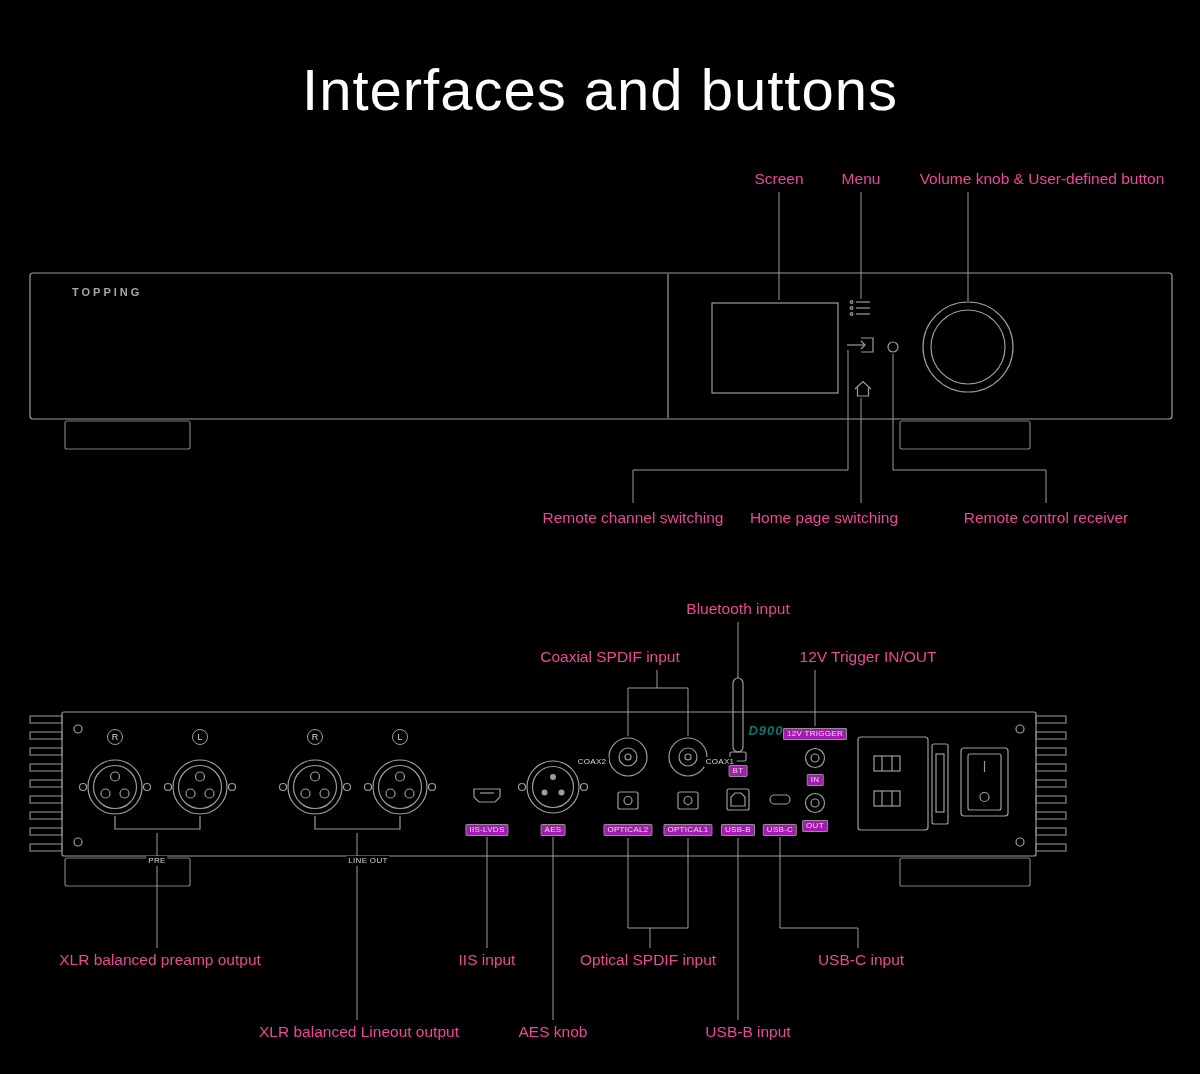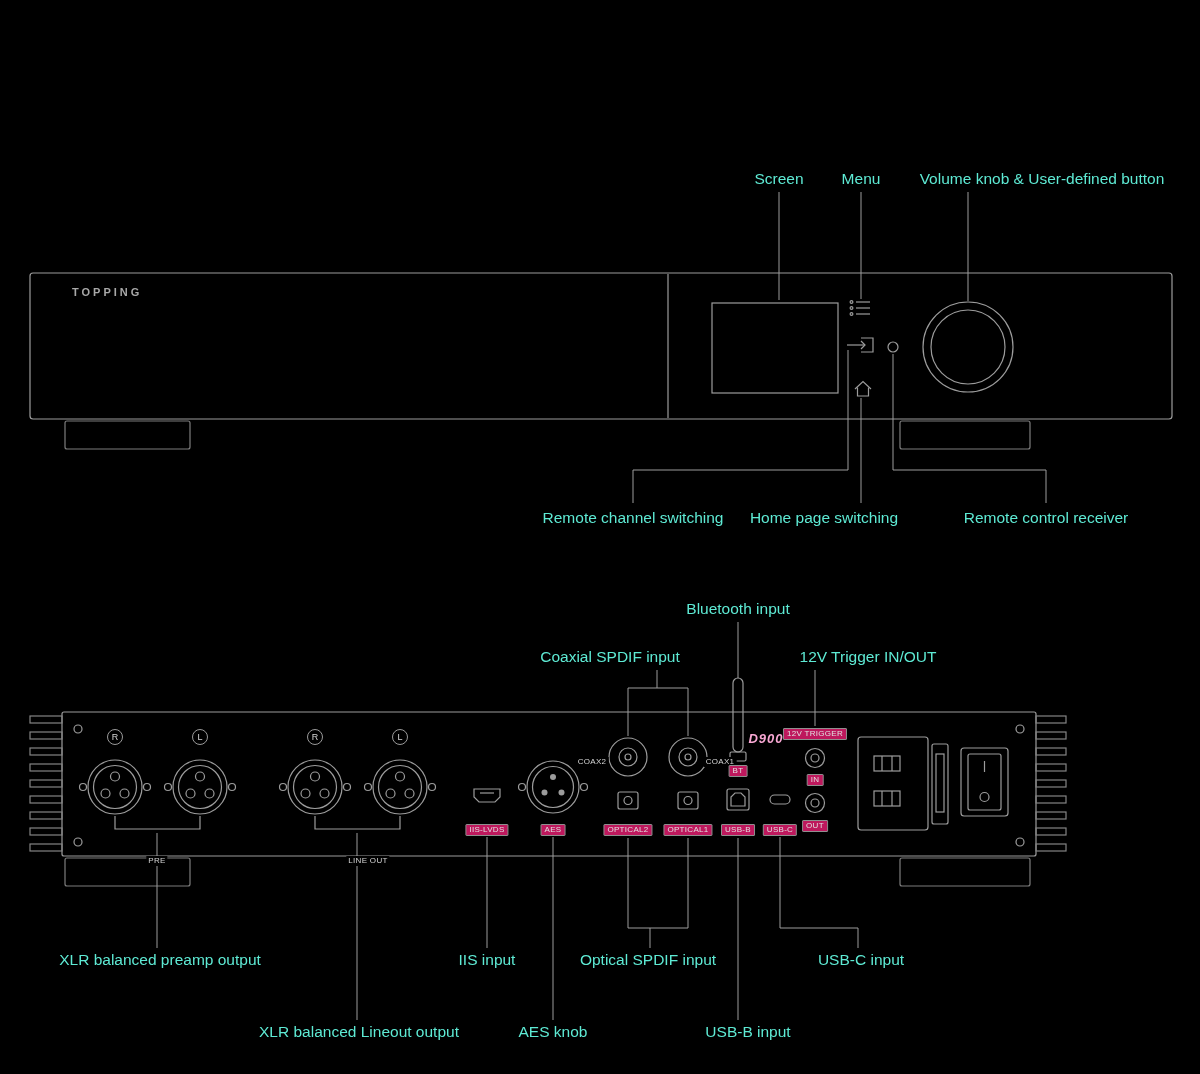--- a/index.html
+++ b/index.html
@@ -2,34 +2,34 @@
 <html><head>
 <meta charset="utf-8">
 <style>
   * { margin:0; padding:0; box-sizing:border-box; }
   html,body { background:#000; }
   .canvas { position:relative; width:1200px; height:1074px; background:#000; overflow:hidden;
             font-family:"Liberation Sans", sans-serif; }
   svg { position:absolute; left:0; top:0; }
   .title { position:absolute; left:0; top:56px; width:100%; text-align:center;
            color:#ffffff; font-size:58px; font-weight:300; letter-spacing:1px; }
-  .lbl { position:absolute; transform:translateX(-50%); color:#5eead4; font-size:15.5px;
+  .lbl { position:absolute; transform:translateX(-50%); color:#ec4899; font-size:15.5px;
          white-space:nowrap; line-height:1.1; }
   .tag { position:absolute; transform:translate(-50%,-50%); font-size:8px; color:#e0e0e0;
-         border:1px solid #8f8f8f; background:#be185d; padding:1px 3px; white-space:nowrap;
+         border:1px solid #8f8f8f; background:#a21caf; padding:1px 3px; white-space:nowrap;
          line-height:1; border-radius:1px; letter-spacing:0.3px; }
   .tiny { position:absolute; transform:translate(-50%,-50%); font-size:8px; color:#d5d5d5;
           background:#000; padding:1px 2px; white-space:nowrap; line-height:1; letter-spacing:0.3px;margin-top:32px; }
   .circ { position:absolute; transform:translate(-50%,-50%); width:16px; height:16px;
           border:1px solid #9a9a9a; border-radius:50%; color:#d5d5d5; font-size:9px;
           line-height:14px; text-align:center; background:#000; }
   .brand { position:absolute; left:72px; top:286px; color:#a8a8a8; font-size:11px;
            letter-spacing:3px; font-weight:bold; }
-  .model { position:absolute; transform:translate(-50%,-50%); color:#f9a8d4; font-size:13px;
-           font-style:italic; font-weight:bold; letter-spacing:1px;margin-top:8px; }
+  .model { position:absolute; transform:translate(-50%,-50%); color:#0f766e; font-size:13px;
+           font-style:italic; font-weight:bold; letter-spacing:1px; }
 </style>
 </head>
 <body>
 
 <div class="canvas">
 
   <svg width="1200" height="1074" viewBox="0 0 1200 1074">
 
     <g stroke="#9c9c9c" fill="none" stroke-width="1.2">
       <rect x="30" y="273" width="1142" height="146" rx="3"></rect>
@@ -230,20 +230,21 @@
       <path d="M157 833 V948"></path>
       <path d="M357 833 V1020"></path>
       <path d="M487 837 V948"></path>
       <path d="M553 837 V1020"></path>
       <path d="M628 838 V928 M688 838 V928 M628 928 H688 M650 928 V948"></path>
       <path d="M738 838 V1020"></path>
       <path d="M780 837 V928 H858 V948"></path>
     </g>
   </svg>
 
+  <div class="title">Interfaces and buttons</div>
 
   <div class="brand">TOPPING</div>
 
   <div class="lbl" style="left:779px; top:170px">Screen</div>
   <div class="lbl" style="left:861px; top:170px">Menu</div>
   <div class="lbl" style="left:1042px; top:170px">Volume knob &amp; User-defined button</div>
 
   <div class="lbl" style="left:633px; top:509px">Remote channel switching</div>
   <div class="lbl" style="left:824px; top:509px">Home page switching</div>
   <div class="lbl" style="left:1046px; top:509px">Remote control receiver</div>

